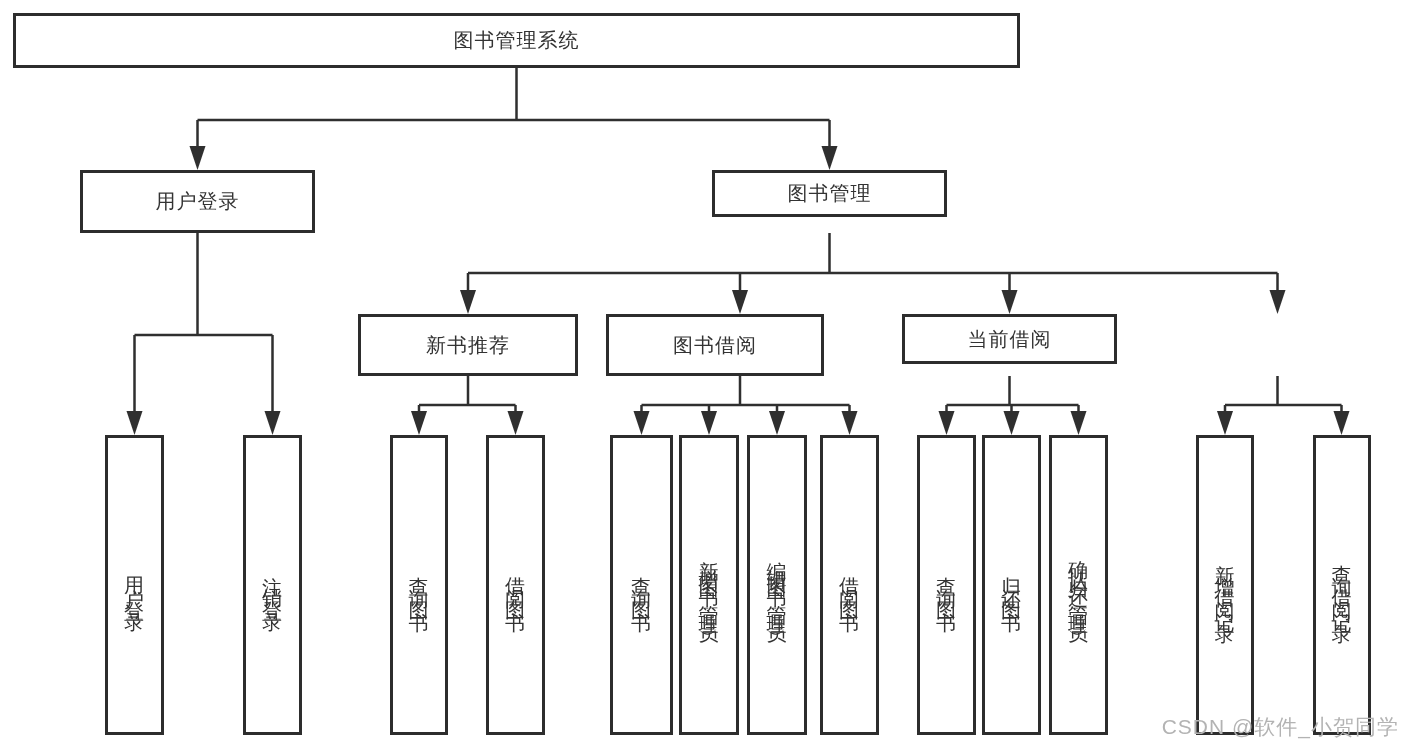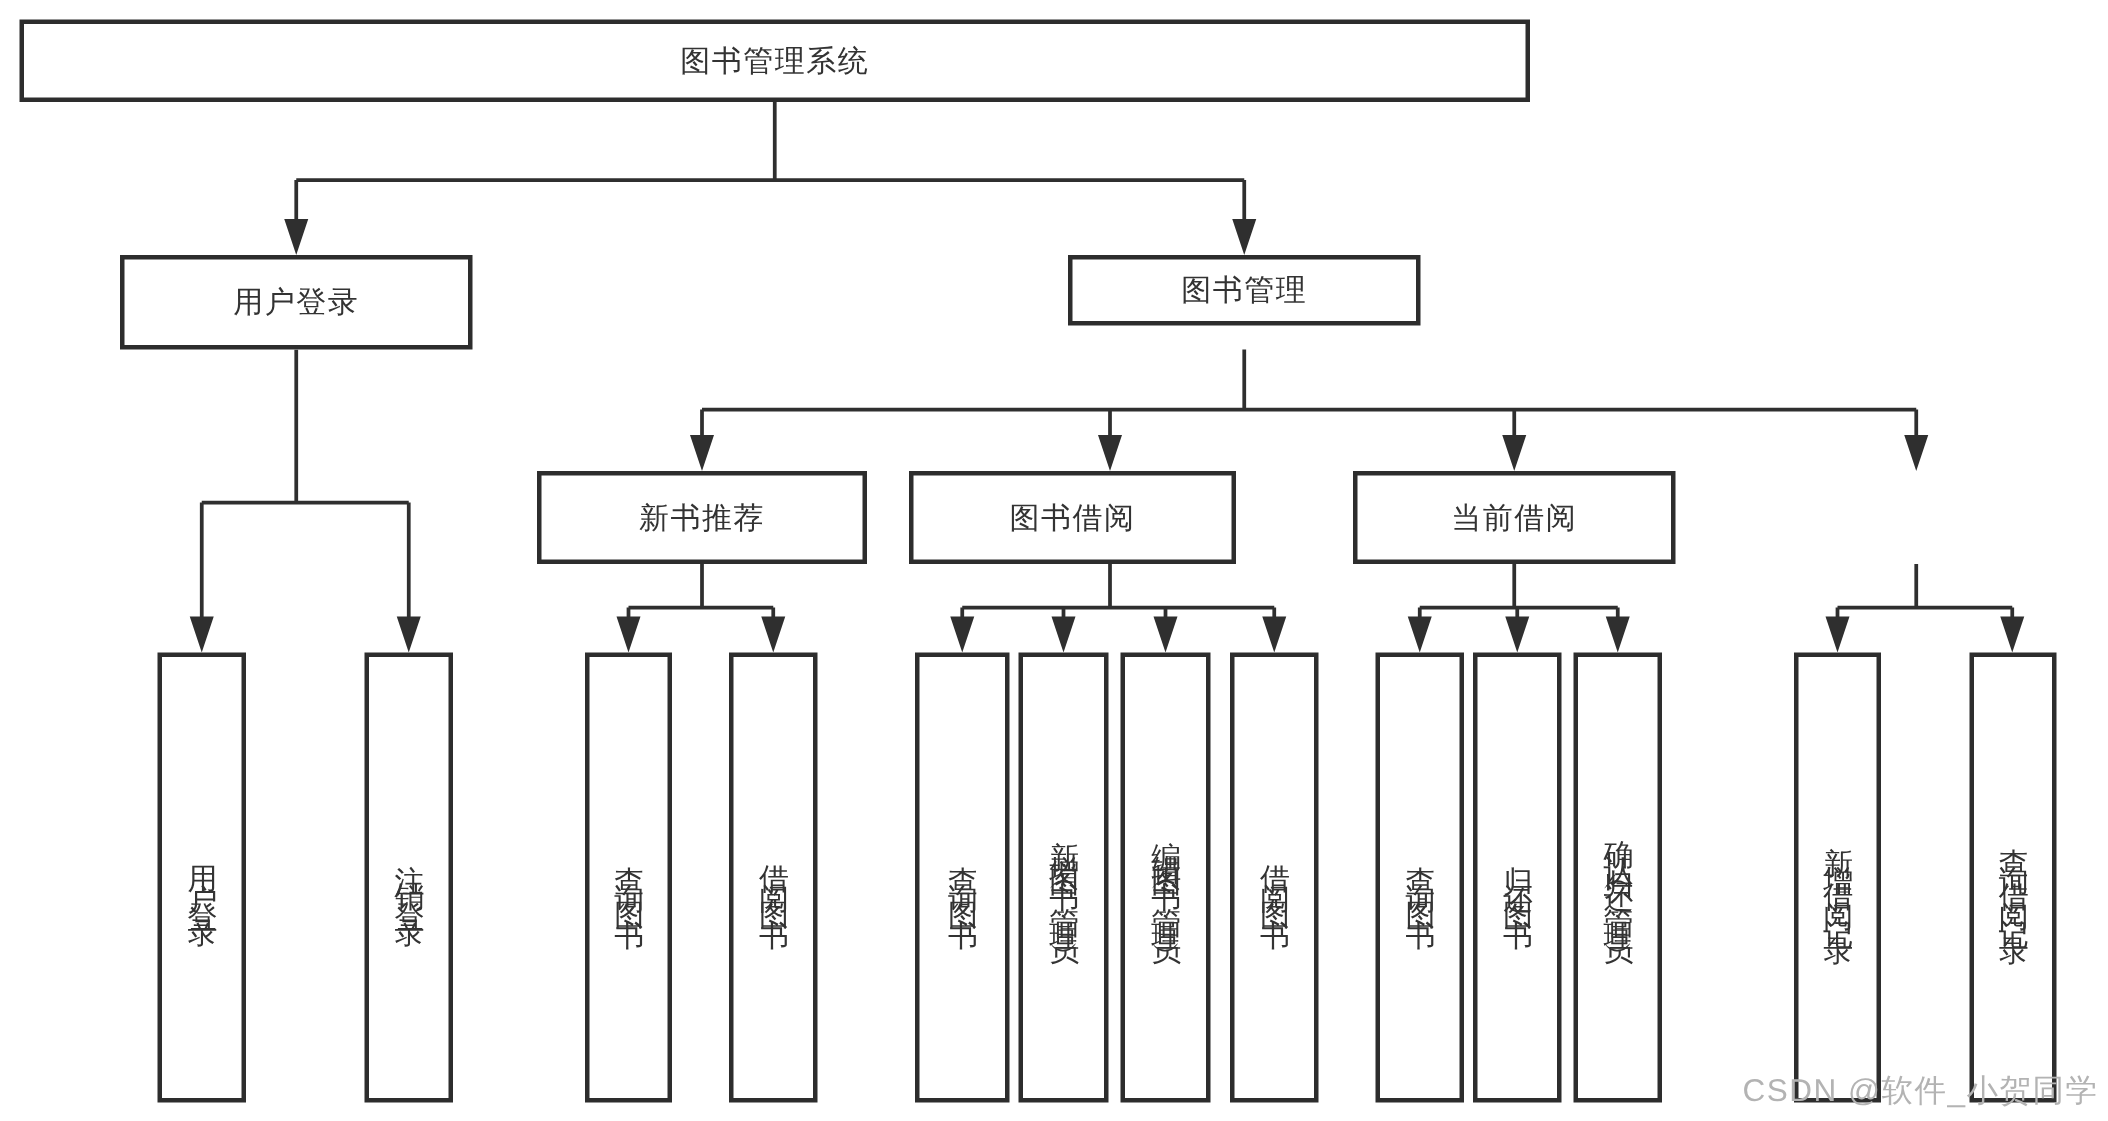--- a/index.html
+++ b/index.html
@@ -114,21 +114,21 @@
   <div class="node" style="left:712px;top:170px;width:235px;height:47px;">
     <span class="hlabel">图书管理</span>
   </div>
 
   <div class="node" style="left:358px;top:314px;width:220px;height:62px;">
     <span class="hlabel">新书推荐</span>
   </div>
   <div class="node" style="left:606px;top:314px;width:218px;height:62px;">
     <span class="hlabel">图书借阅</span>
   </div>
-  <div class="node" style="left:902px;top:314px;width:215px;height:62px;">
+  <div class="node" style="left:902px;top:314px;width:215px;height:50px;">
     <span class="hlabel">当前借阅</span>
   </div>
 
   <div class="node leaf" style="left:105px;top:435px;width:59px;height:300px;">
     <span class="vlabel">用户登录</span>
   </div>
   <div class="node leaf" style="left:243px;top:435px;width:59px;height:300px;">
     <span class="vlabel">注销登录</span>
   </div>
 

